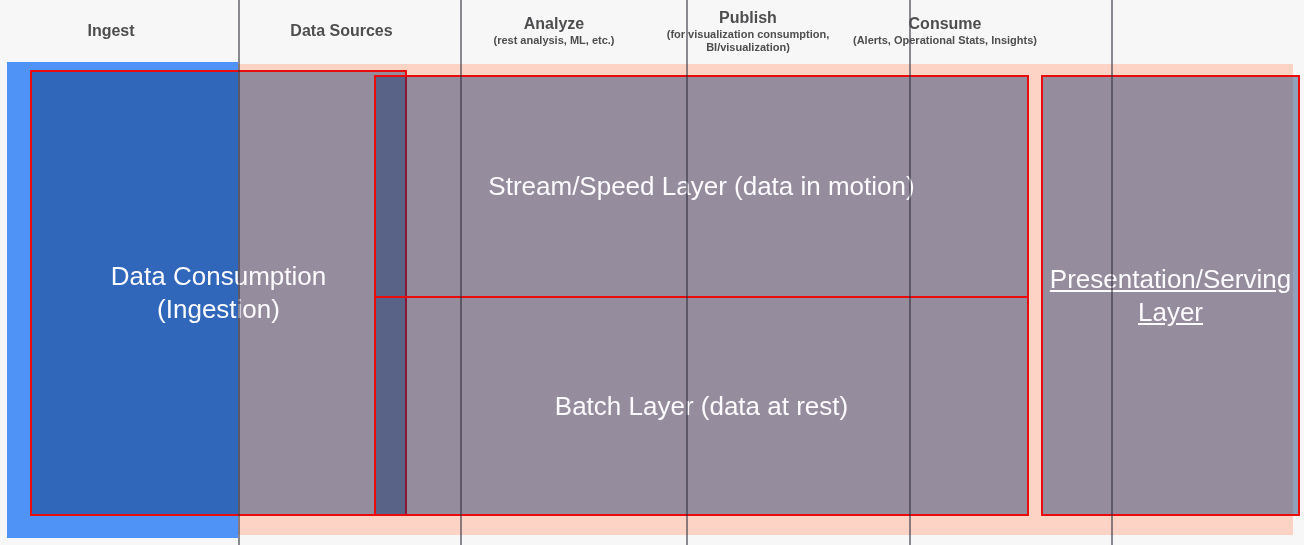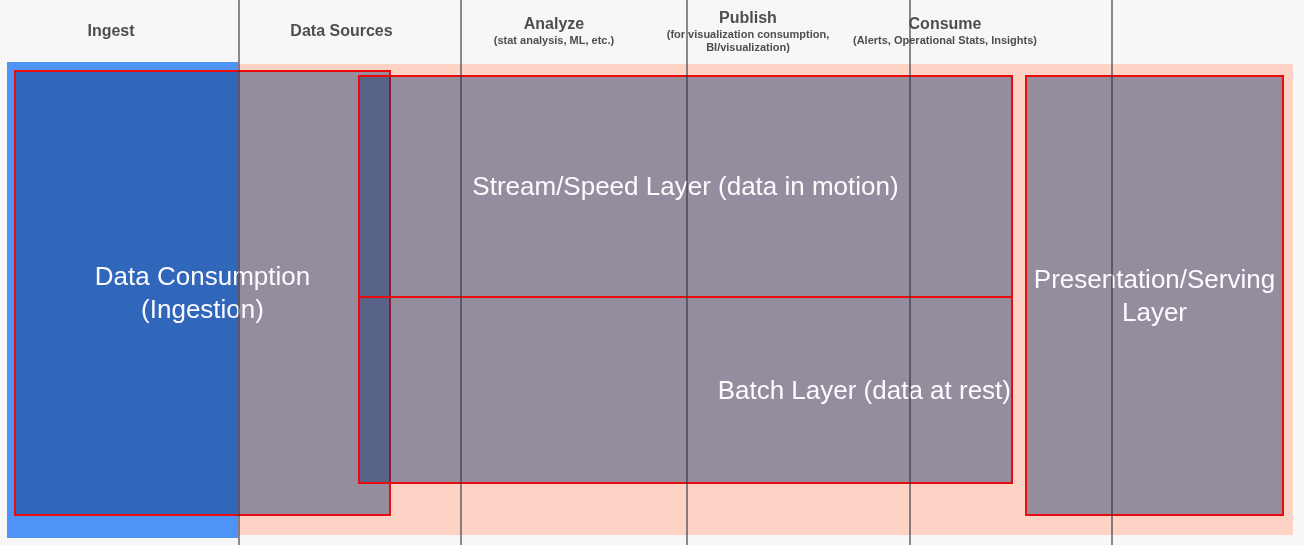--- a/index.html
+++ b/index.html
@@ -22,32 +22,32 @@
   .hcol:nth-child(5) .sub{max-width:184px;}
   .hcol:nth-child(6) .sub{max-width:142px;font-family:Liberation Serif, serif;}
   
   .band{position:absolute;}
   #pink-band{left:14px;top:64px;width:1279px;height:471px;background:#fcd3c5;z-index:1;}
   #blue-band{left:7px;top:62px;width:231px;height:476px;background:#4f93f7;z-index:2;}
   
   .obox{
     position:absolute;background:rgba(8,44,106,0.42);
     border:2px solid #ea0c0c;box-sizing:border-box;z-index:3;
-    display:flex;align-items:center;justify-content:center;text-align:center;
+    display:flex;align-items:center;justify-content:center;text-align:center;margin-left:16px;
   }
   .obox .lbl{
     position:relative;z-index:5;color:#fcfbfe;font-size:26px;font-weight:400;
     line-height:33px;
   }
   #box-ingestion{left:14px;top:70px;width:377px;height:446px;}
   #box-ingestion .lbl{max-width:300px;}
   #box-stream{left:358px;top:75px;width:655px;height:223px;}
-  #box-batch{left:358px;top:298px;width:655px;height:186px;border-top:none;justify-content:flex-end;}
+  #box-batch{left:358px;top:298px;width:655px;height:218px;border-top:none;}
   #box-presentation{left:1025px;top:75px;width:259px;height:441px;}
-  #box-presentation .lbl{max-width:250px;}
+  #box-presentation .lbl{max-width:250px;text-decoration:underline;}
   
   .vline{
     position:absolute;top:0;width:1.5px;height:545px;
     background:rgba(45,45,62,0.55);z-index:4;
   }
   #vline-1{left:238px;} #vline-2{left:460px;} #vline-3{left:686px;}
   #vline-4{left:909px;} #vline-5{left:1111px;}
 </style>
 </head>
 <body>
@@ -56,21 +56,21 @@
 
   <div id="header">
     <div class="hcol" style="width:222px">
       <div class="title">Ingest</div>
     </div>
     <div class="hcol" style="width:239px">
       <div class="title">Data Sources</div>
     </div>
     <div class="hcol" style="width:186px">
       <div class="title">Analyze</div>
-      <div class="sub">(stat analysis, ML,  etc.)</div>
+      <div class="sub">(rest analysis, ML,  etc.)</div>
     </div>
     <div class="hcol" style="width:202px">
       <div class="title">Publish</div>
       <div class="sub">(for visualization consumption, BI/visualization)</div>
     </div>
     <div class="hcol" style="width:192px">
       <div class="title">Consume</div>
       <div class="sub">(Alerts, Operational Stats, Insights)</div>
     </div>
   </div>

